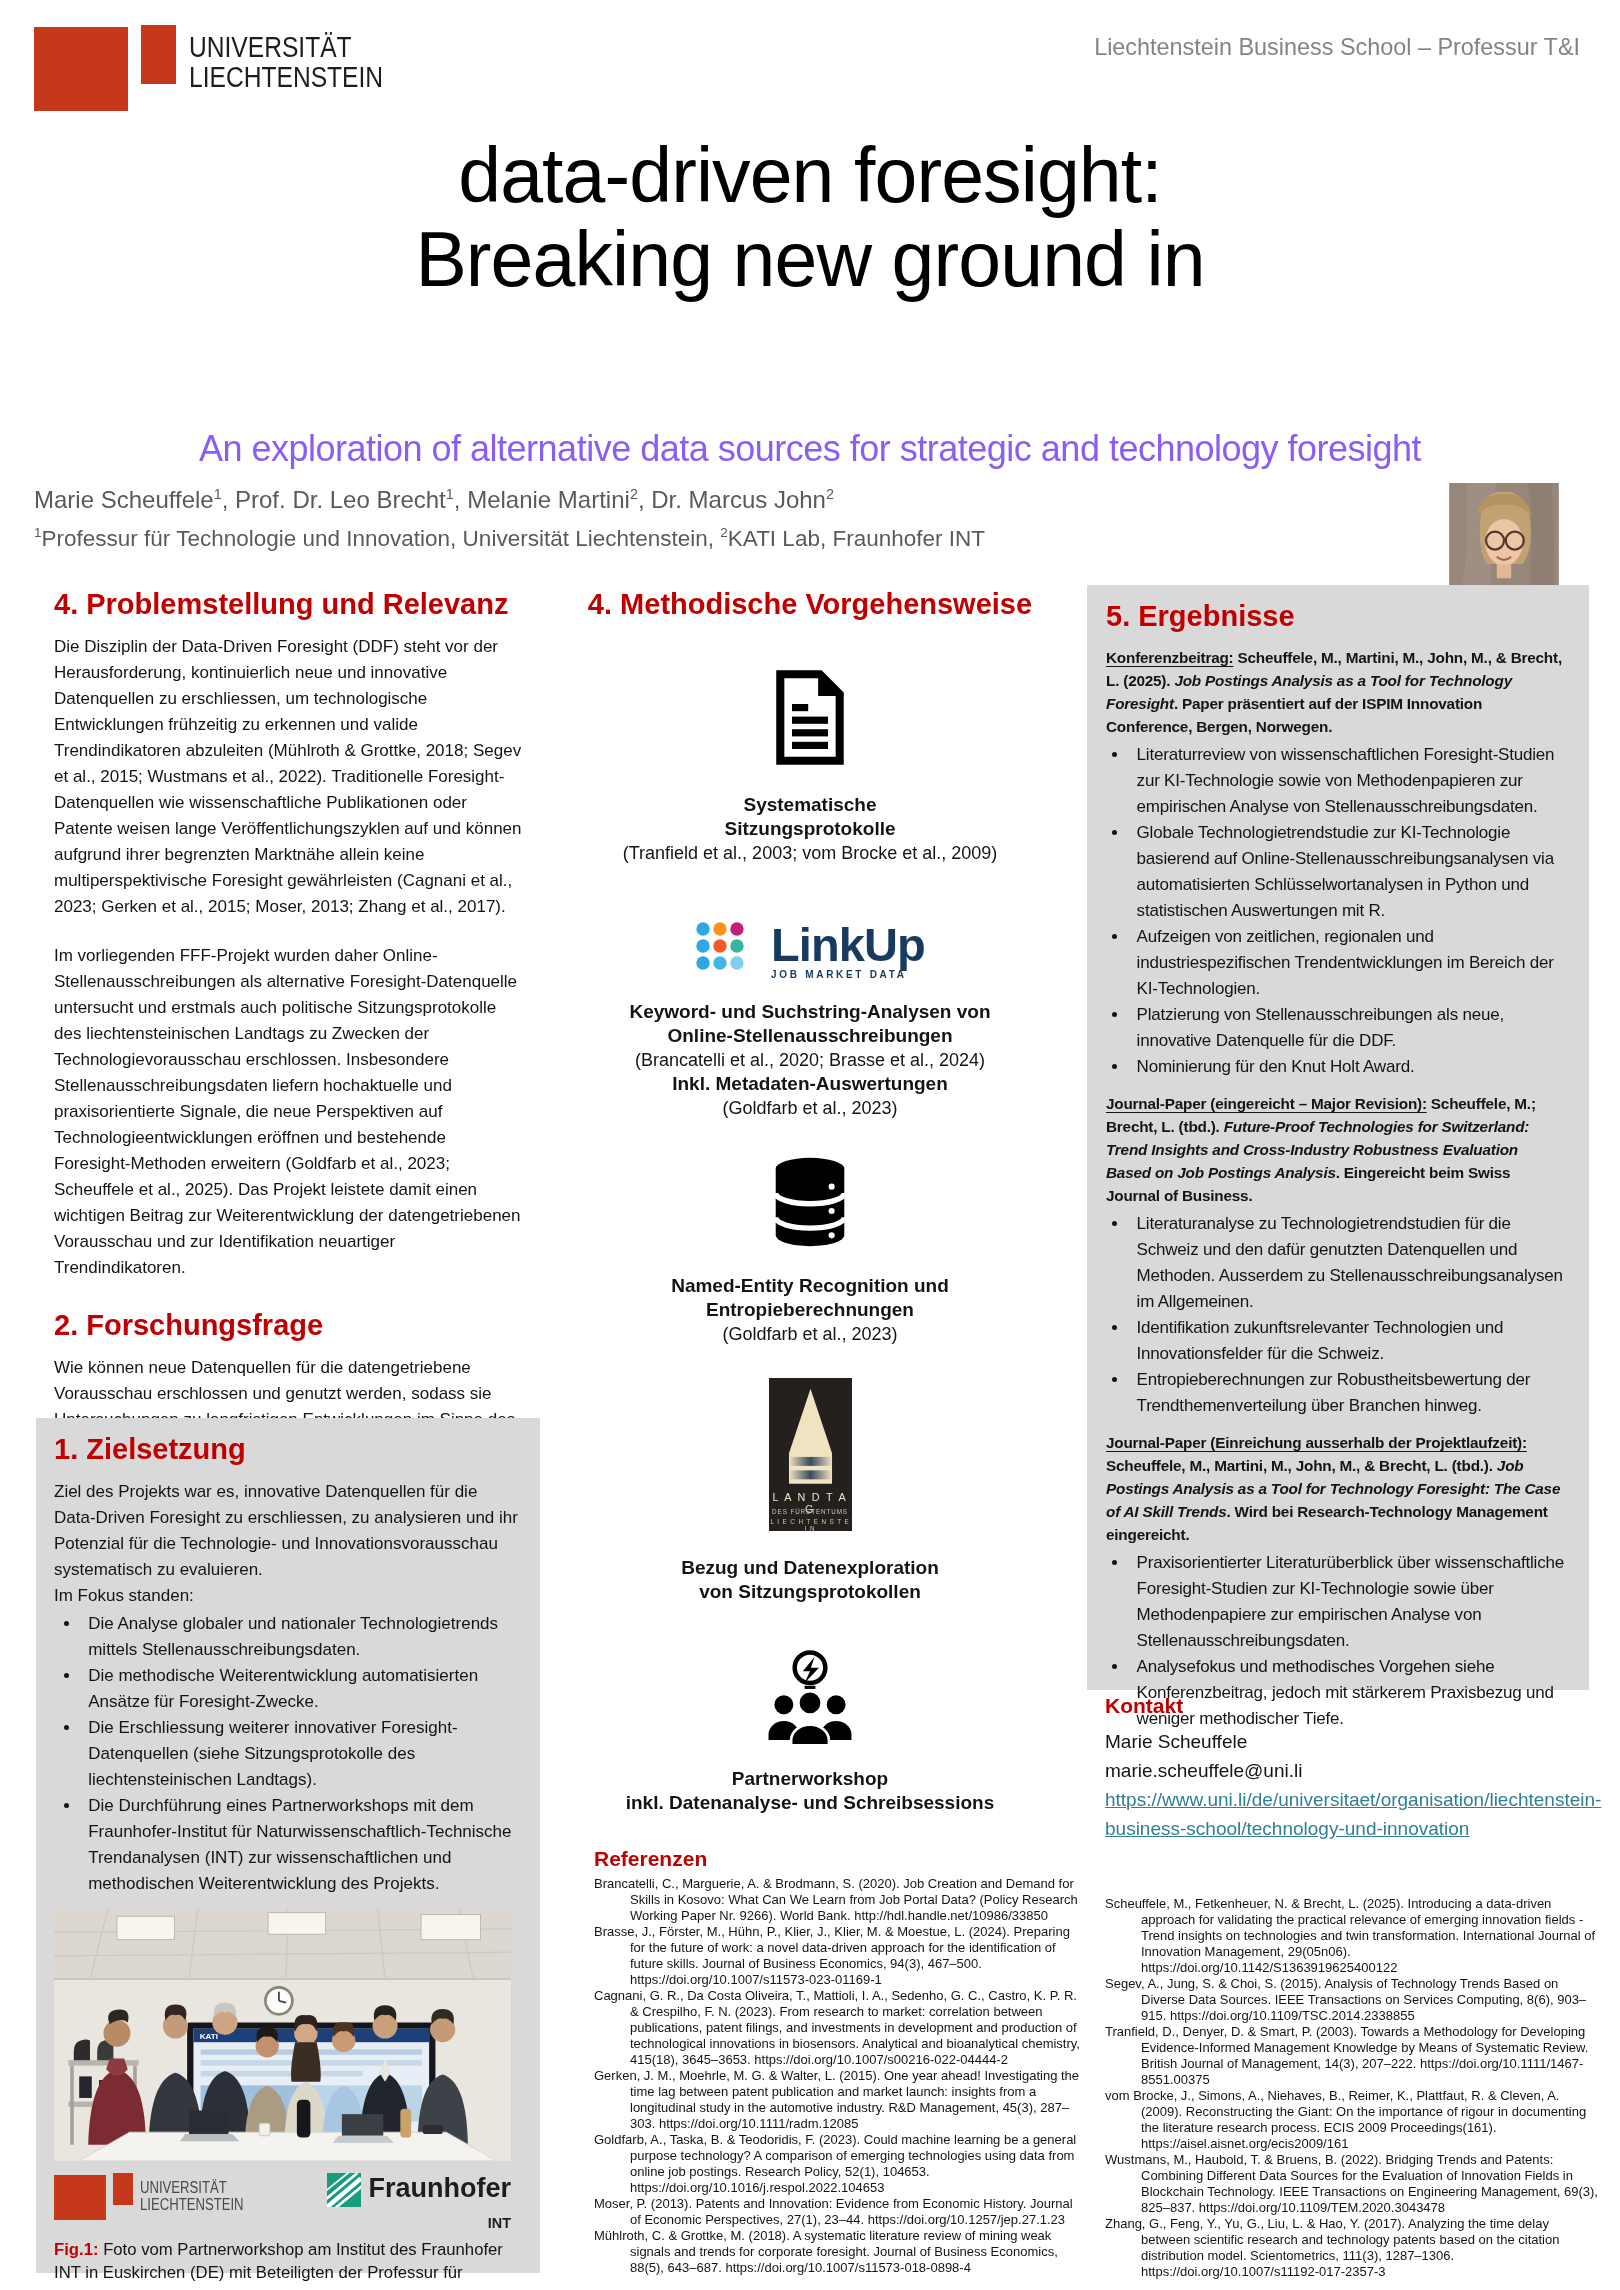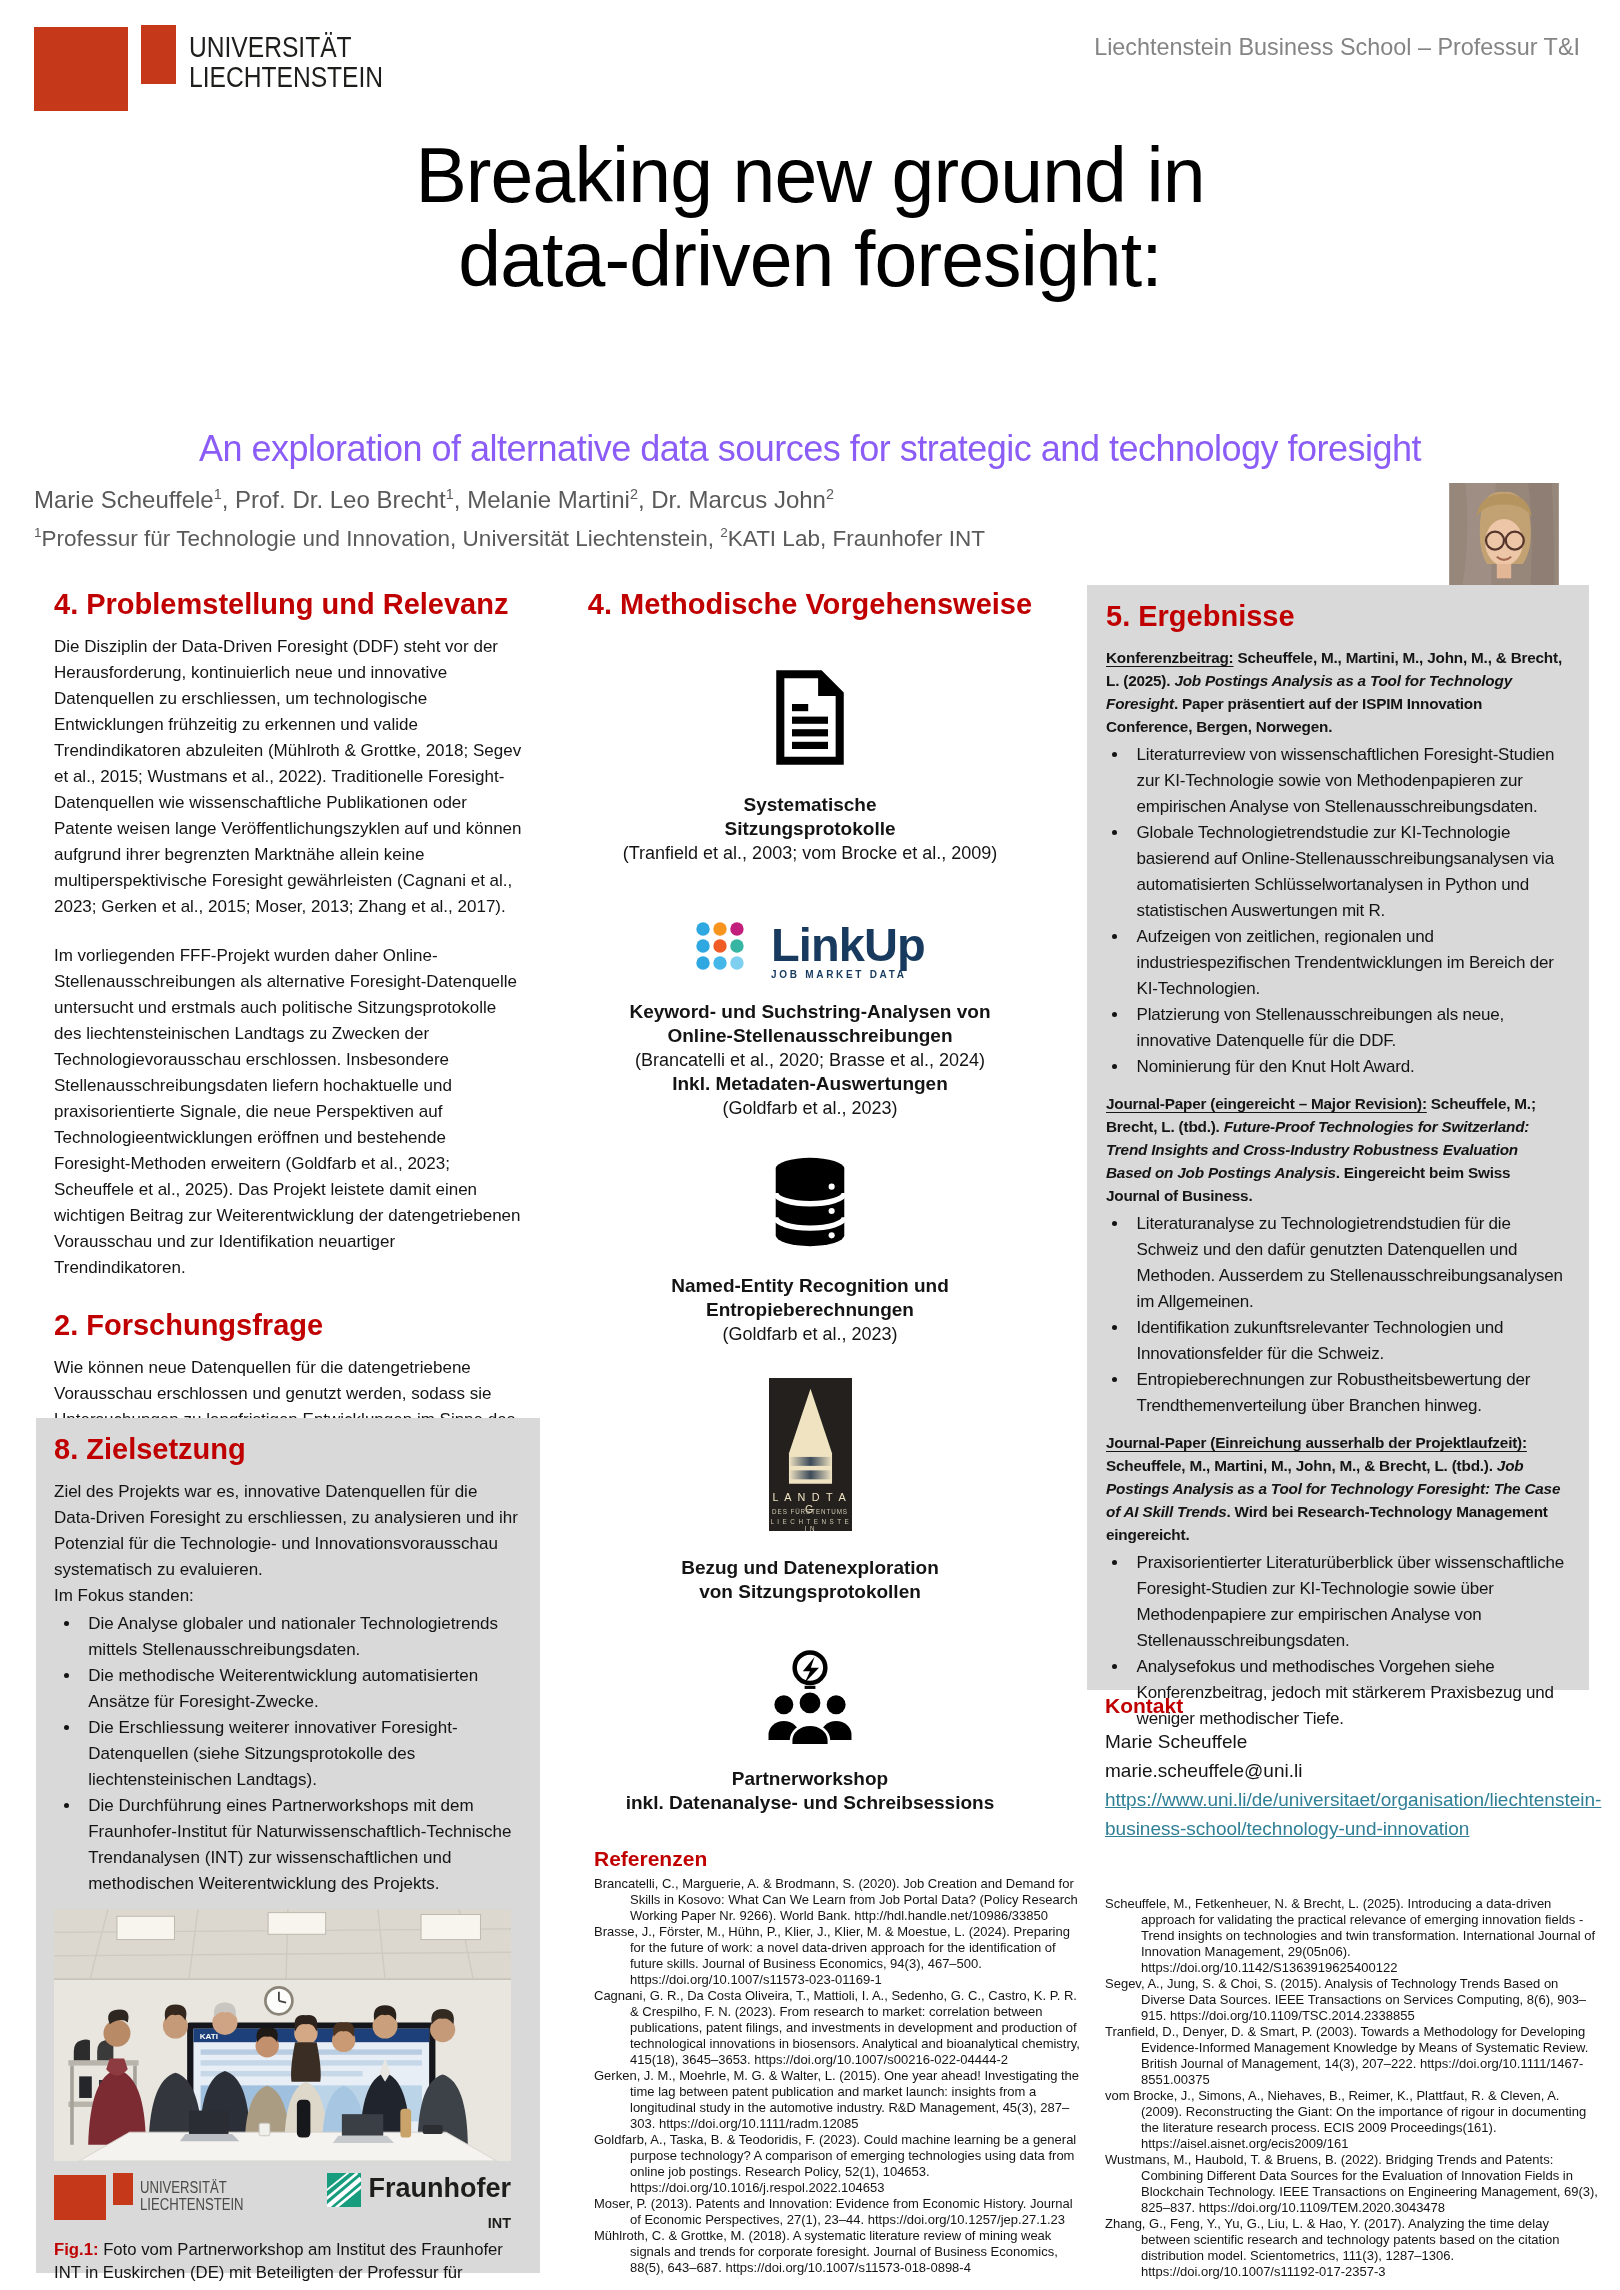--- a/index.html
+++ b/index.html
@@ -86,22 +86,22 @@
     <div class="r1" style="left:0;top:1.8px;width:94px;height:84px;"></div>
     <div class="r2" style="left:107px;top:0;width:35px;height:59px;"></div>
     <div class="ltxt" style="left:155px;top:7.2px;font-size:30px;line-height:30px;">
       <div>UNIVERSITÄT</div>
       <div>LIECHTENSTEIN</div>
     </div>
   </div>
   <div class="hdr-right">Liechtenstein Business School – Professur T&amp;I</div>
 
   <div class="main-title">
+    <div>data-driven foresight:</div>
     <div>Breaking new ground in</div>
-    <div>data-driven foresight:</div>
   </div>
   <div class="sub-title">An exploration of alternative data sources for strategic and technology foresight</div>
   <div class="authors">Marie Scheuffele<sup>1</sup>, Prof. Dr. Leo Brecht<sup>1</sup>, Melanie Martini<sup>2</sup>, Dr. Marcus John<sup>2</sup></div>
   <div class="affils"><sup>1</sup>Professur für Technologie und Innovation, Universität Liechtenstein, <sup>2</sup>KATI Lab, Fraunhofer INT</div>
 
   <svg class="portrait" viewBox="0 0 122 208">
     <rect width="122" height="208" fill="#97867a"></rect>
     <path d="M18 0 q6 60 -4 120 q14 60 8 88 h30 q-10 -110 0 -208 z" fill="#a4958a" opacity=".6"></path>
     <path d="M88 0 q8 70 0 140 q6 40 2 68 h24 q6 -104 0 -208 z" fill="#8b7a6e" opacity=".6"></path>
     <path d="M36 28 q-6 44 6 62 l40 0 q14 -20 6 -62 q-12 -20 -26 -18 q-20 -2 -26 18z" fill="#c2a272"></path>
@@ -119,21 +119,21 @@
 
   <div class="col1">
     <h2 class="red-h">4. Problemstellung und Relevanz</h2>
     <p class="body-t">Die Disziplin der Data-Driven Foresight (DDF) steht vor der Herausforderung, kontinuierlich neue und innovative Datenquellen zu erschliessen, um technologische Entwicklungen frühzeitig zu erkennen und valide Trendindikatoren abzuleiten (Mühlroth &amp; Grottke, 2018; Segev et al., 2015; Wustmans et al., 2022). Traditionelle Foresight-Datenquellen wie wissenschaftliche Publikationen oder Patente weisen lange Veröffentlichungszyklen auf und können aufgrund ihrer begrenzten Marktnähe allein keine multiperspektivische Foresight gewährleisten (Cagnani et al., 2023; Gerken et al., 2015; Moser, 2013; Zhang et al., 2017).</p>
     <p class="body-t gap">Im vorliegenden FFF-Projekt wurden daher Online-Stellenausschreibungen als alternative Foresight-Datenquelle untersucht und erstmals auch politische Sitzungsprotokolle des liechtensteinischen Landtags zu Zwecken der Technologievorausschau erschlossen. Insbesondere Stellenausschreibungsdaten liefern hochaktuelle und praxisorientierte Signale, die neue Perspektiven auf Technologieentwicklungen eröffnen und bestehende Foresight-Methoden erweitern (Goldfarb et al., 2023; Scheuffele et al., 2025). Das Projekt leistete damit einen wichtigen Beitrag zur Weiterentwicklung der datengetriebenen Vorausschau und zur Identifikation neuartiger Trendindikatoren.</p>
     <h2 class="red-h" style="margin-top:27px;">2. Forschungsfrage</h2>
     <p class="body-t">Wie können neue Datenquellen für die datengetriebene Vorausschau erschlossen und genutzt werden, sodass sie Untersuchungen zu langfristigen Entwicklungen im Sinne des Strategic und Technology Foresight möglich machen?</p>
   </div>
 
   <div class="box3 graybox">
-    <h2 class="red-h">8. Zielsetzung</h2>
+    <h2 class="red-h">1. Zielsetzung</h2>
     <p class="body-t">Ziel des Projekts war es, innovative Datenquellen für die Data-Driven Foresight zu erschliessen, zu analysieren und ihr Potenzial für die Technologie- und Innovationsvorausschau systematisch zu evaluieren.</p>
     <p class="body-t">Im Fokus standen:</p>
     <ul class="blist">
       <li>Die Analyse globaler und nationaler Technologietrends mittels Stellenausschreibungsdaten.</li>
       <li>Die methodische Weiterentwicklung automatisierten Ansätze für Foresight-Zwecke.</li>
       <li>Die Erschliessung weiterer innovativer Foresight-Datenquellen (siehe Sitzungsprotokolle des liechtensteinischen Landtags).</li>
       <li>Die Durchführung eines Partnerworkshops mit dem Fraunhofer-Institut für Naturwissenschaftlich-Technische Trendanalysen (INT) zur wissenschaftlichen und methodischen Weiterentwicklung des Projekts.</li>
     </ul>
 
     

